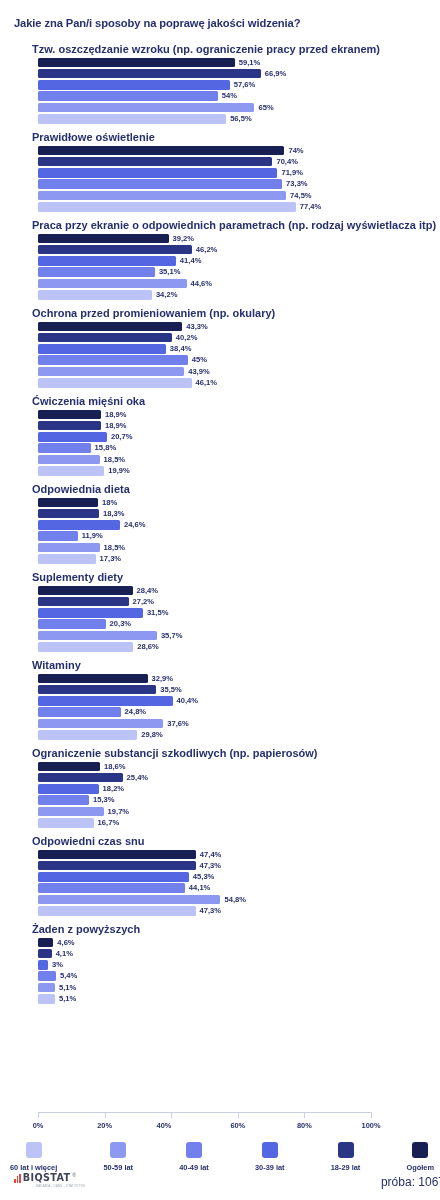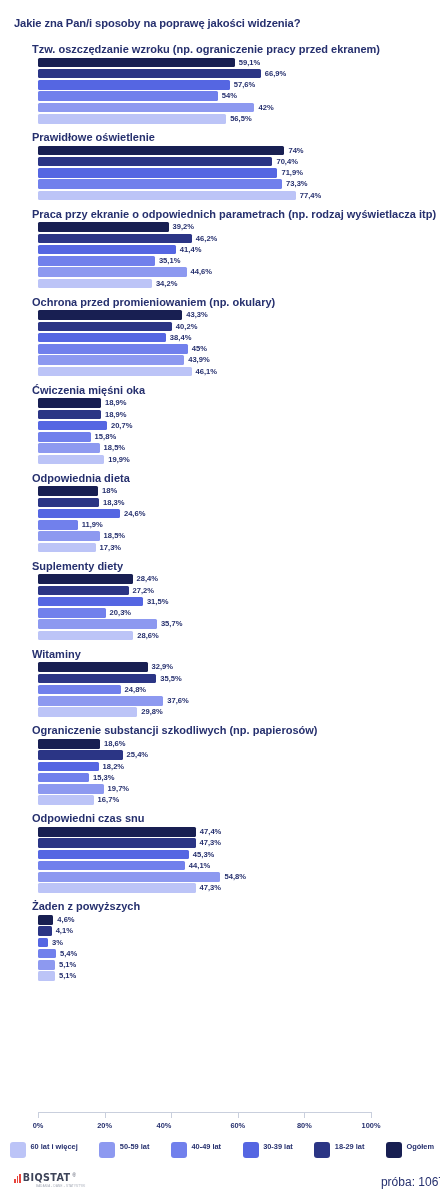--- a/index.html
+++ b/index.html
@@ -115,22 +115,23 @@
     position: absolute;
     left: 10px;
     top: 1142px;
     width: 424px;
     display: flex;
     align-items: center;
     justify-content: space-between;
   }
   .legend-item {
     display: flex;
-    align-items: flex-start;
+    align-items: center;
     gap: 4.5px;
+    flex-direction: column;
   }
   .legend-swatch {
     width: 16px;
     height: 16px;
     border-radius: 3px;
     flex: 0 0 auto;
   }
   .legend-text {
     font-size: 7.4px;
     font-weight: bold;
@@ -223,21 +224,21 @@
           <div class="bar-row">
             <div class="bar" style="width: 191.808px; background: rgb(85, 102, 226);"></div>
             <span class="bar-value">57,6%</span>
           </div>
           <div class="bar-row">
             <div class="bar" style="width: 179.82px; background: rgb(113, 128, 236);"></div>
             <span class="bar-value">54%</span>
           </div>
           <div class="bar-row">
             <div class="bar" style="width: 216.45px; background: rgb(141, 153, 240);"></div>
-            <span class="bar-value">42%</span>
+            <span class="bar-value">65%</span>
           </div>
           <div class="bar-row">
             <div class="bar" style="width: 188.145px; background: rgb(188, 196, 247);"></div>
             <span class="bar-value">56,5%</span>
           </div>
         </div>
       </div>
       <div class="group">
         <div class="group-label">Prawidłowe oświetlenie</div>
         <div class="bars">
@@ -251,20 +252,24 @@
           </div>
           <div class="bar-row">
             <div class="bar" style="width: 239.427px; background: rgb(85, 102, 226);"></div>
             <span class="bar-value">71,9%</span>
           </div>
           <div class="bar-row">
             <div class="bar" style="width: 244.089px; background: rgb(113, 128, 236);"></div>
             <span class="bar-value">73,3%</span>
           </div>
           <div class="bar-row">
+            <div class="bar" style="width: 248.085px; background: rgb(141, 153, 240);"></div>
+            <span class="bar-value">74,5%</span>
+          </div>
+          <div class="bar-row">
             <div class="bar" style="width: 257.742px; background: rgb(188, 196, 247);"></div>
             <span class="bar-value">77,4%</span>
           </div>
         </div>
       </div>
       <div class="group">
         <div class="group-label">Praca przy ekranie o odpowiednich parametrach (np. rodzaj wyświetlacza itp)</div>
         <div class="bars">
           <div class="bar-row">
             <div class="bar" style="width: 130.536px; background: rgb(24, 31, 82);"></div>
@@ -411,20 +416,24 @@
       <div class="group">
         <div class="group-label">Witaminy</div>
         <div class="bars">
           <div class="bar-row">
             <div class="bar" style="width: 109.557px; background: rgb(24, 31, 82);"></div>
             <span class="bar-value">32,9%</span>
           </div>
           <div class="bar-row">
             <div class="bar" style="width: 118.215px; background: rgb(43, 53, 133);"></div>
             <span class="bar-value">35,5%</span>
+          </div>
+          <div class="bar-row">
+            <div class="bar" style="width: 134.532px; background: rgb(85, 102, 226);"></div>
+            <span class="bar-value">40,4%</span>
           </div>
           <div class="bar-row">
             <div class="bar" style="width: 82.584px; background: rgb(113, 128, 236);"></div>
             <span class="bar-value">24,8%</span>
           </div>
           <div class="bar-row">
             <div class="bar" style="width: 125.208px; background: rgb(141, 153, 240);"></div>
             <span class="bar-value">37,6%</span>
           </div>
           <div class="bar-row">

